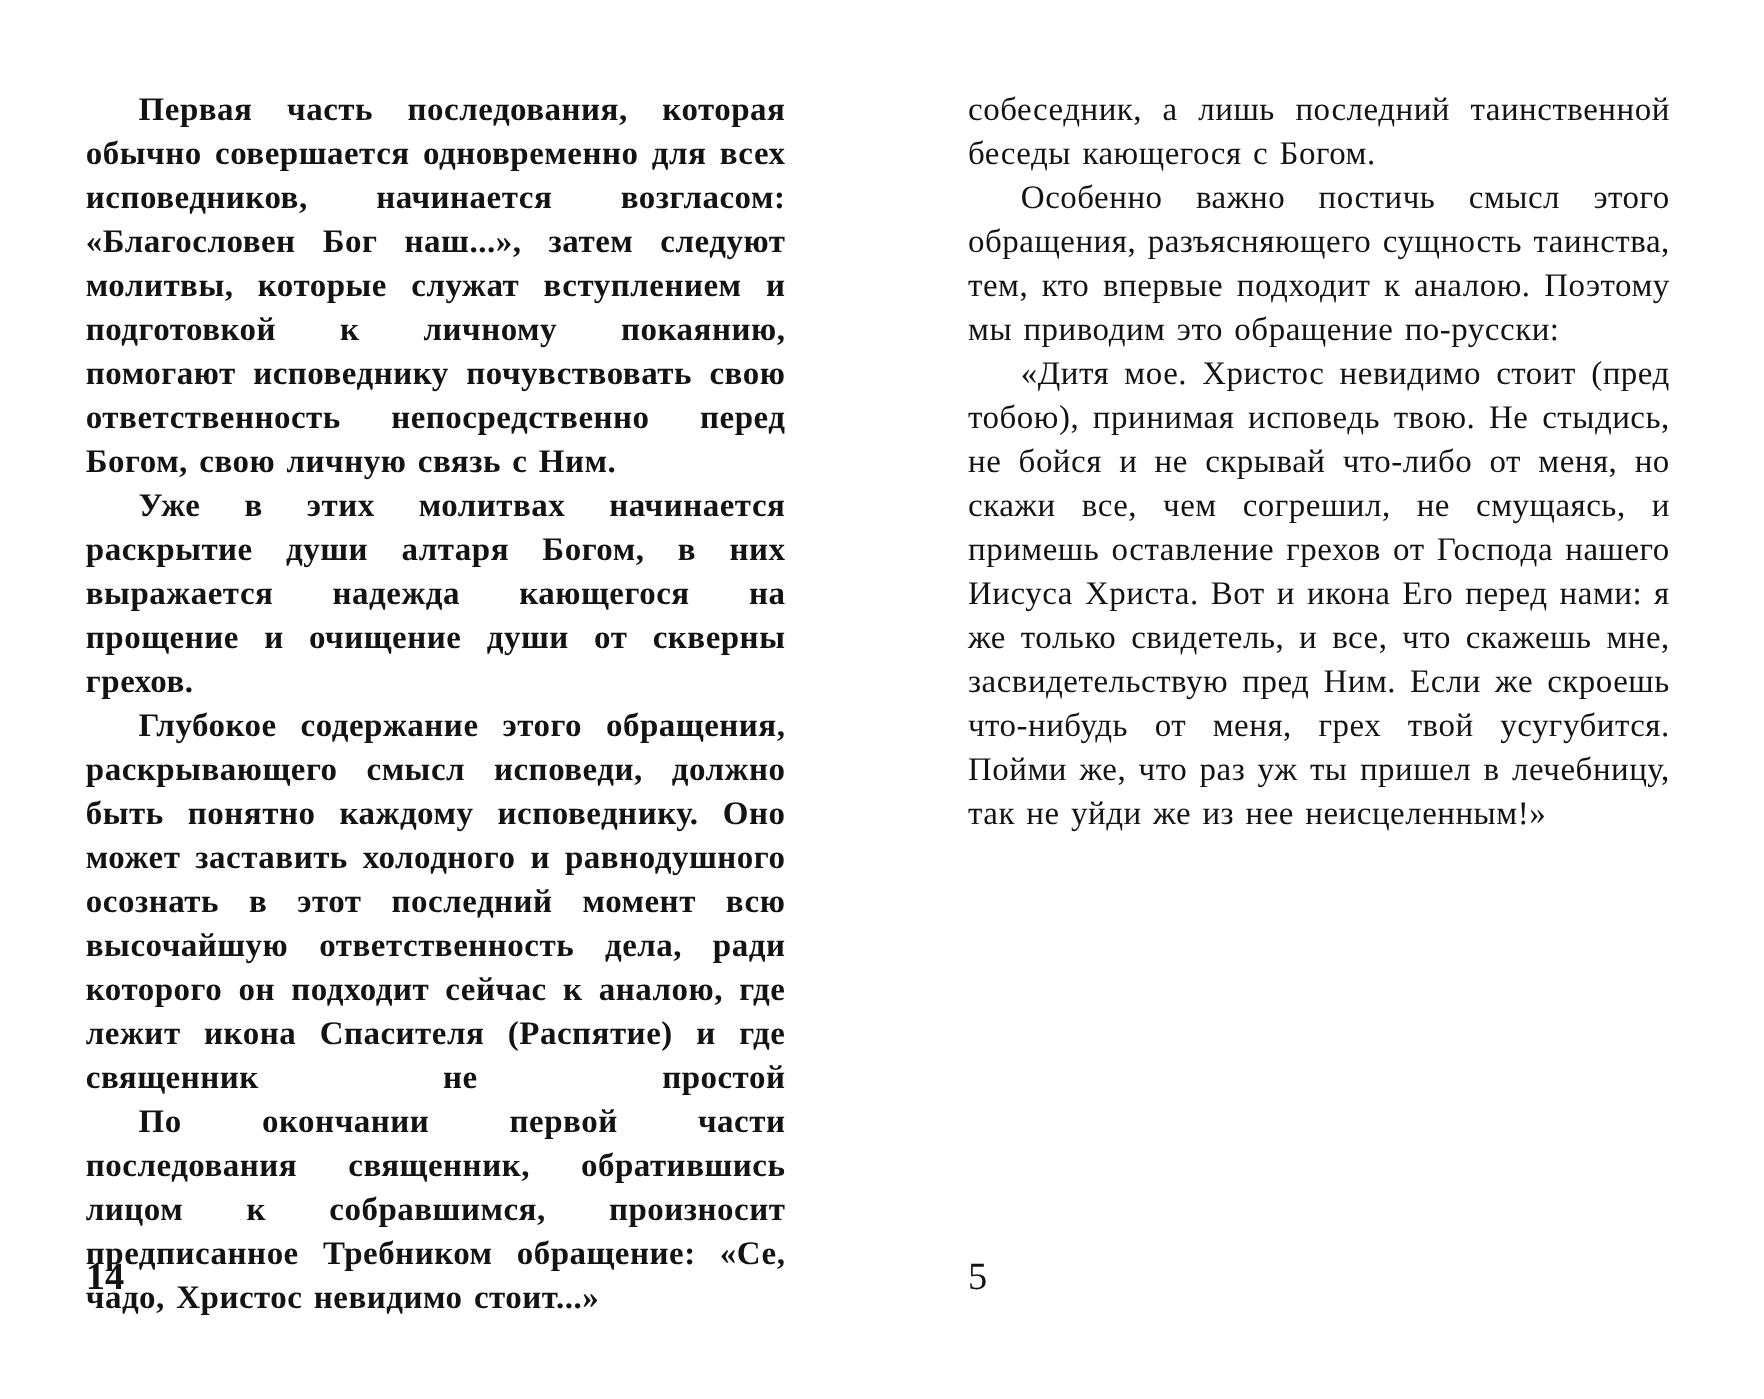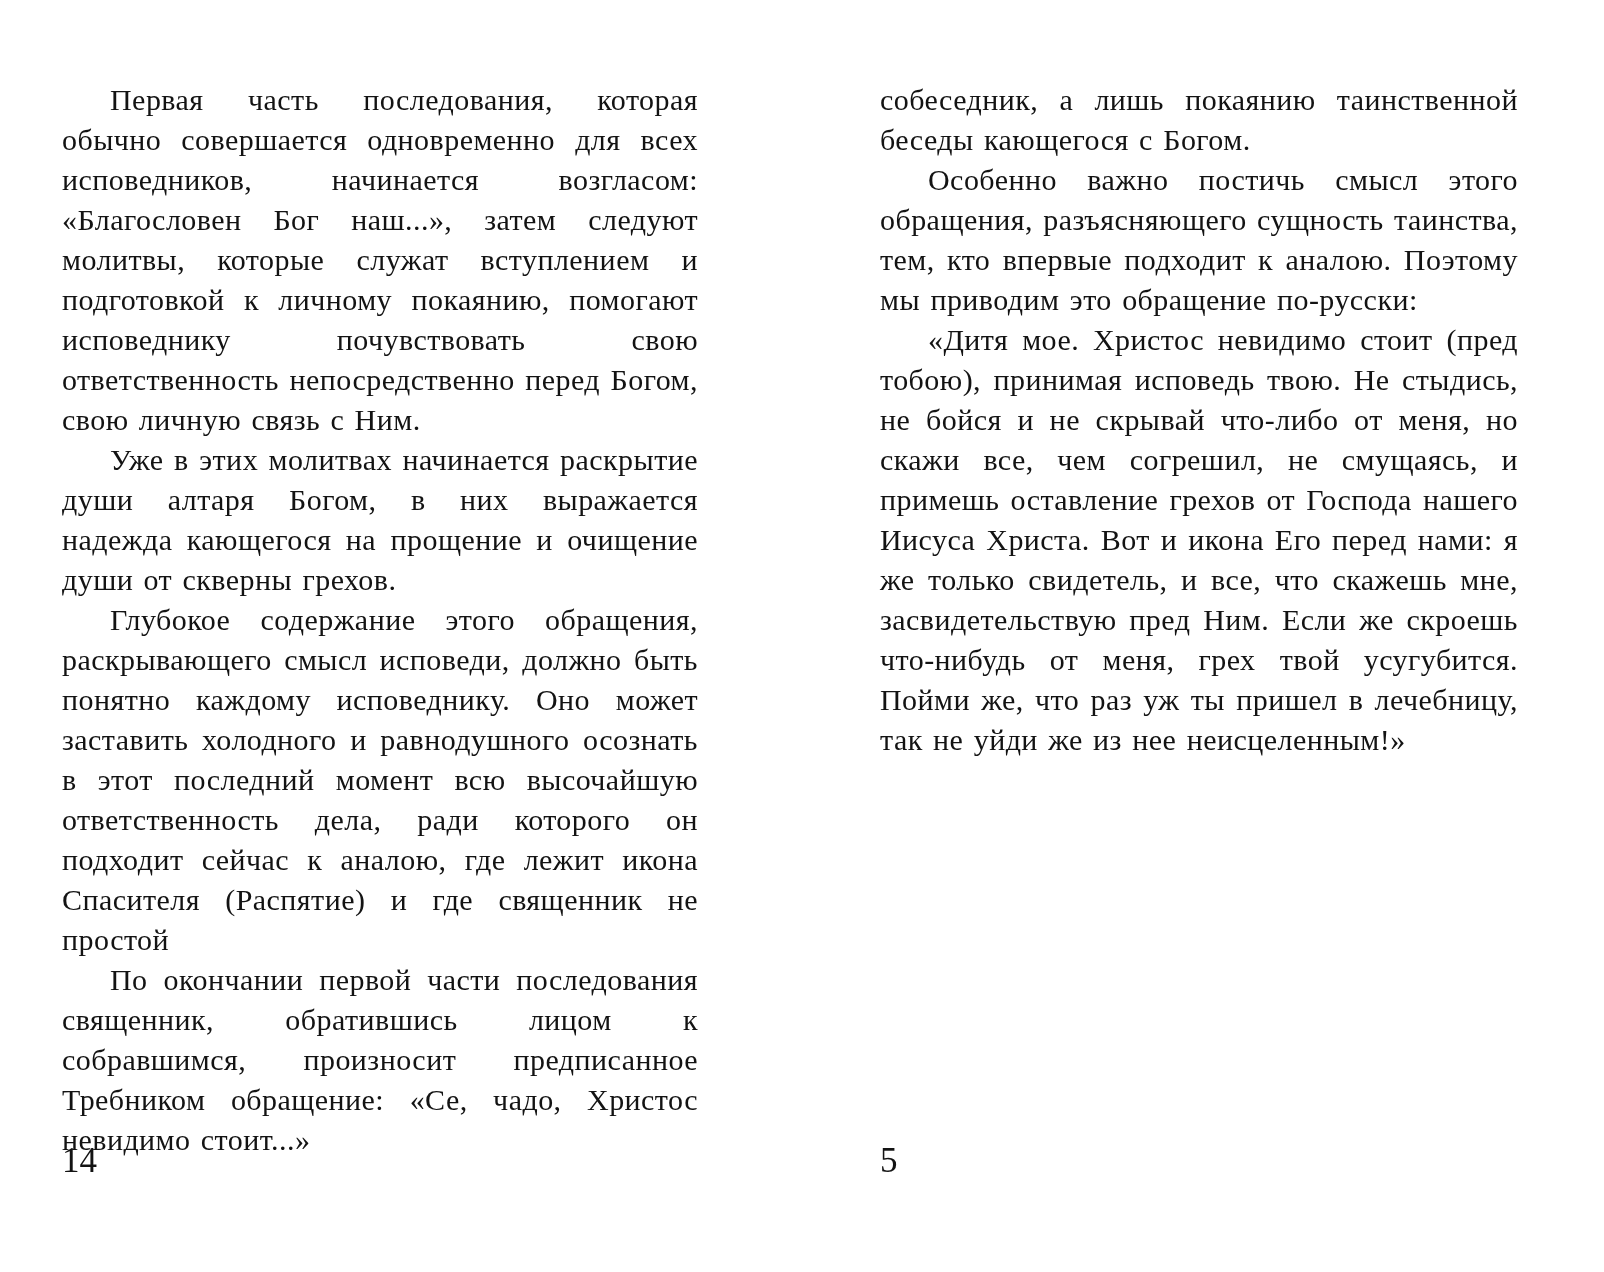--- a/index.html
+++ b/index.html
@@ -15,22 +15,23 @@
     color: #131313;
     font-family: "Liberation Serif", serif;
     overflow: hidden;
   }
   .page {
     position: absolute;
     top: 80px;
     bottom: 0;
   }
   .page-left {
-    left: 62px;
+    left: 78px;
     width: 636px;
+    font-weight: bold;
   }
   .page-right {
     left: 880px;
     width: 638px;
   }
   .text-block {
     width: 100%;
   }
   .para {
     margin: 0;
@@ -66,20 +67,20 @@
       <p class="para indent">Первая часть последования, которая обычно совершается одновременно для всех исповедников, начинается возгласом: «Благословен Бог наш...», затем следуют молитвы, которые служат вступлением и подготовкой к личному покаянию, помогают исповеднику почувствовать свою ответственность непосредственно перед Богом, свою личную связь с Ним.</p>
       <p class="para indent">Уже в этих молитвах начинается раскрытие души алтаря Богом, в них выражается надежда кающегося на прощение и очищение души от скверны грехов.</p>
       <p class="para indent fill">Глубокое содержание этого обращения, раскрывающего смысл исповеди, должно быть понятно каждому исповеднику. Оно может заставить холодного и равнодушного осознать в этот последний момент всю высочайшую ответственность дела, ради которого он подходит сейчас к аналою, где лежит икона Спасителя (Распятие) и где священник не простой</p>
       <p class="para indent">По окончании первой части последования священник, обратившись лицом к собравшимся, произносит предписанное Требником обращение: «Се, чадо, Христос невидимо стоит...»</p>
     </div>
     <div class="page-number">14</div>
   </div>
 
   <div class="page page-right">
     <div class="text-block">
-      <p class="para">собеседник, а лишь покаянию таинственной беседы кающегося с Богом.</p>
+      <p class="para">собеседник, а лишь последний таинственной беседы кающегося с Богом.</p>
       <p class="para indent">Особенно важно постичь смысл этого обращения, разъясняющего сущность таинства, тем, кто впервые подходит к аналою. Поэтому мы приводим это обращение по-русски:</p>
       <p class="para indent">«Дитя мое. Христос невидимо стоит (пред тобою), принимая исповедь твою. Не стыдись, не бойся и не скрывай что-либо от меня, но скажи все, чем согрешил, не смущаясь, и примешь оставление грехов от Господа нашего Иисуса Христа. Вот и икона Его перед нами: я же только свидетель, и все, что скажешь мне, засвидетельствую пред Ним. Если же скроешь что-нибудь от меня, грех твой усугубится. Пойми же, что раз уж ты пришел в лечебницу, так не уйди же из нее неисцеленным!»</p>
     </div>
     <div class="page-number">5</div>
   </div>
 
 </div>
 
 </body></html>

